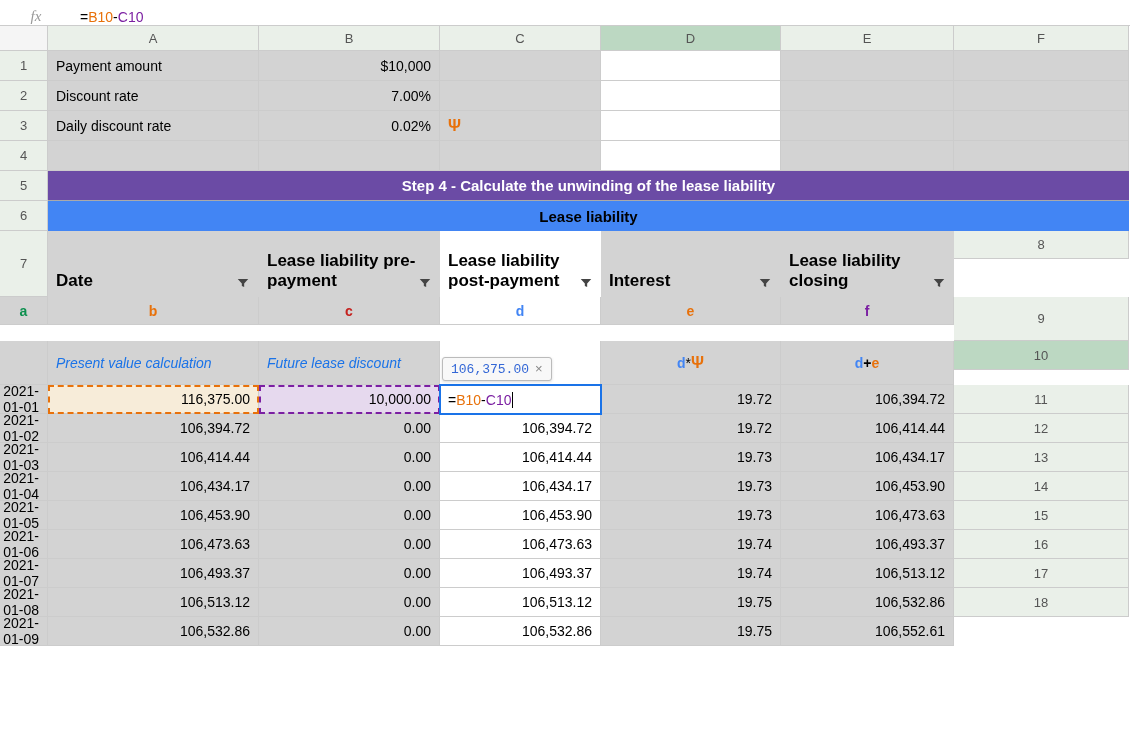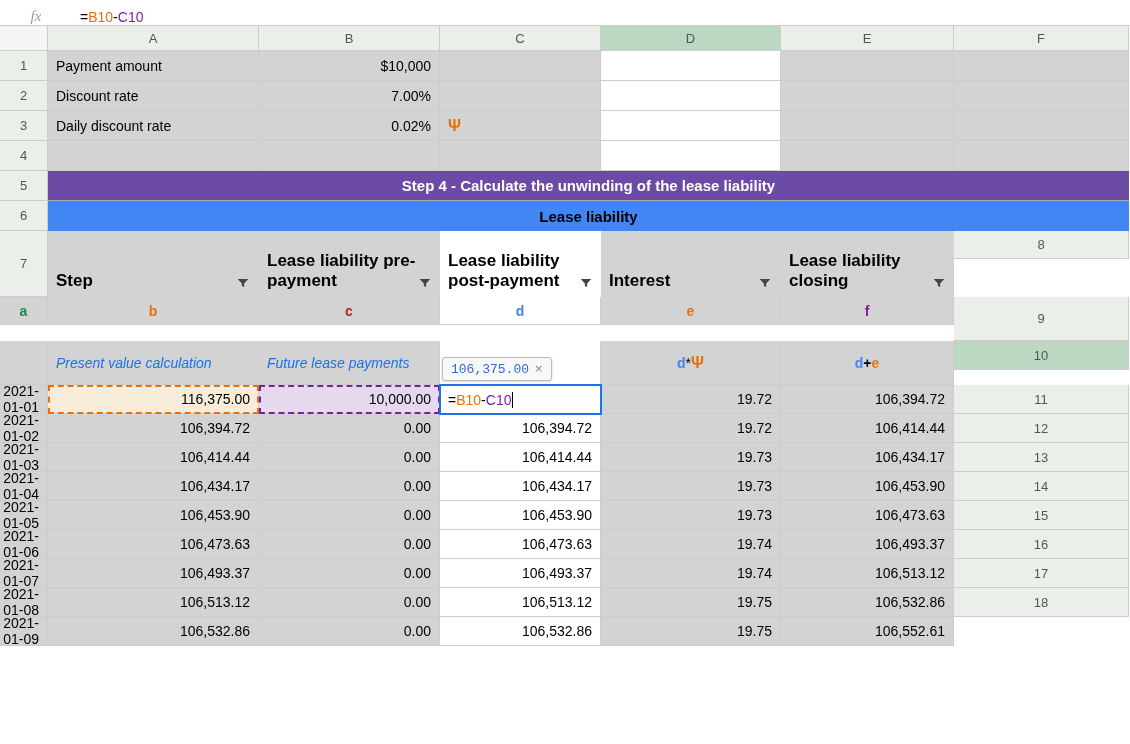--- a/index.html
+++ b/index.html
@@ -125,21 +125,21 @@
   <div class="cell r4"></div>
 
   <div class="row-h r5">5</div>
   <div class="step-header r5">Step 4 - Calculate the unwinding of the lease liability</div>
 
   <div class="row-h r6">6</div>
   <div class="lease-header r6">Lease liability</div>
 
   <div class="row-h r7">7</div>
   <div class="header-cell hgray r7">
-      <span>Step</span>
+      <span>Date</span>
       <span class="filter-ic">
         <svg viewBox="0 0 24 24">
           <path fill="#444" d="M3 5h18l-7 8v6l-4-2v-4z"></path>
         </svg>
       </span>
     </div>
   <div class="header-cell hgray r7">
       <span>Lease liability pre-payment</span>
       <span class="filter-ic">
         <svg viewBox="0 0 24 24">
@@ -191,21 +191,21 @@
   <div class="cell r8 center">
       <span class="letter-f">f</span>
     </div>
 
   <div class="row-h r9">9</div>
   <div class="cell r9"></div>
   <div class="cell r9">
       <span class="italic-blue">Present value calculation</span>
     </div>
   <div class="cell r9">
-      <span class="italic-blue">Future lease payments</span>
+      <span class="italic-blue">Future lease discount</span>
     </div>
   <div class="cell r9 white"></div>
   <div class="cell r9 center">
       <span class="letter-d">d</span>
       <span> * </span>
       <span class="psi">Ψ</span>
     </div>
   <div class="cell r9 center">
       <span class="formula-f-d">d</span>
       <span class="formula-f-plus"> + </span>

